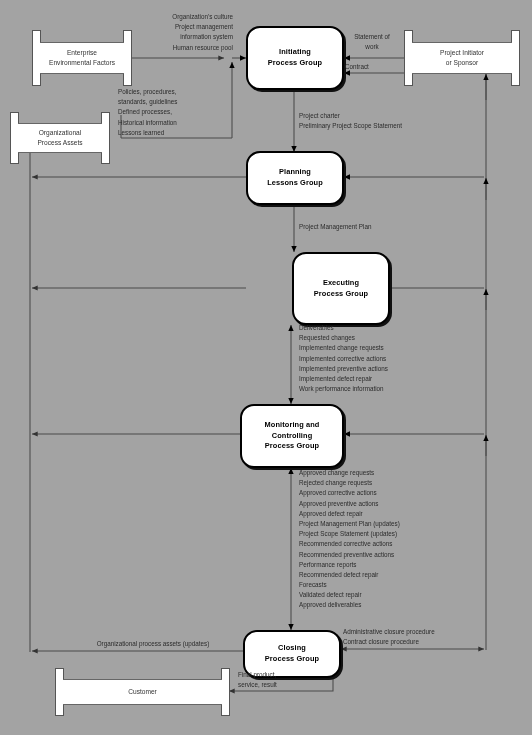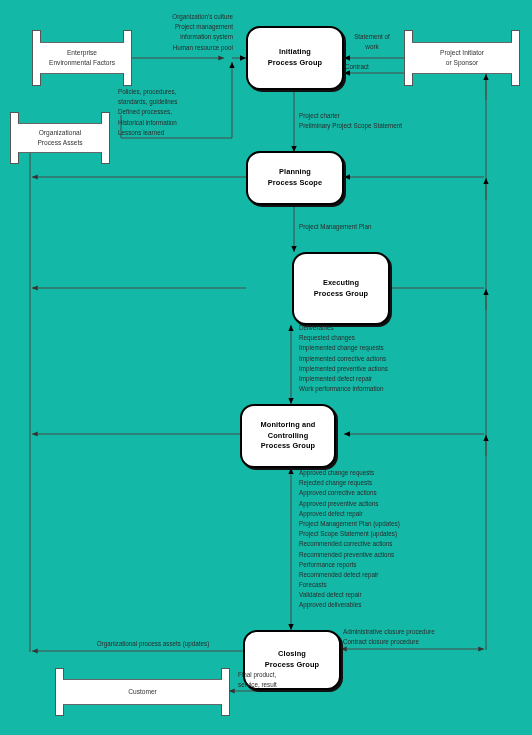--- a/index.html
+++ b/index.html
@@ -8,21 +8,21 @@
     padding: 0;
     background: #ffffff;
   }
   body {
     font-family: "Liberation Sans", sans-serif;
   }
   #diagram-root {
     position: relative;
     width: 532px;
     height: 735px;
-    background: #14b8a6;
+    background: #a3a3a3;
     overflow: hidden;
   }
   svg.layer {
     position: absolute;
     left: 0;
     top: 0;
     width: 532px;
     height: 735px;
   }
   
@@ -192,35 +192,35 @@
     <div class="ent-label">Customer</div>
   </div>
 
   <div class="pg-box" style="left:246px; top:26px; width:98px; height:64px;">
     <span style="white-space:pre-line;">Initiating
 Process Group</span>
   </div>
 
   <div class="pg-box" style="left:246px; top:151px; width:98px; height:54px;">
     <span style="white-space:pre-line;">Planning
-Process Scope</span>
+Lessons Group</span>
   </div>
 
   <div class="pg-box" style="left:246px; top:252px; width:98px; height:73px;margin-left:46px;">
     <span style="white-space:pre-line;">Executing
 Process Group</span>
   </div>
 
-  <div class="pg-box" style="left:240px; top:404px; width:96px; height:64px;">
+  <div class="pg-box" style="left:240px; top:404px; width:104px; height:64px;">
     <span style="white-space:pre-line;">Monitoring and
 Controlling
 Process Group</span>
   </div>
 
-  <div class="pg-box" style="left:243px; top:630px; width:98px; height:60px;">
+  <div class="pg-box" style="left:243px; top:630px; width:98px; height:48px;">
     <span style="white-space:pre-line;">Closing
 Process Group</span>
   </div>
 
   <div class="alabel right" style="left:128px; top:12px; width:105px;">Organization's culture
 Project management
 information system
 Human resource pool</div>
 
   <div class="alabel" style="left:118px; top:87px; width:118px;">Policies, procedures,

